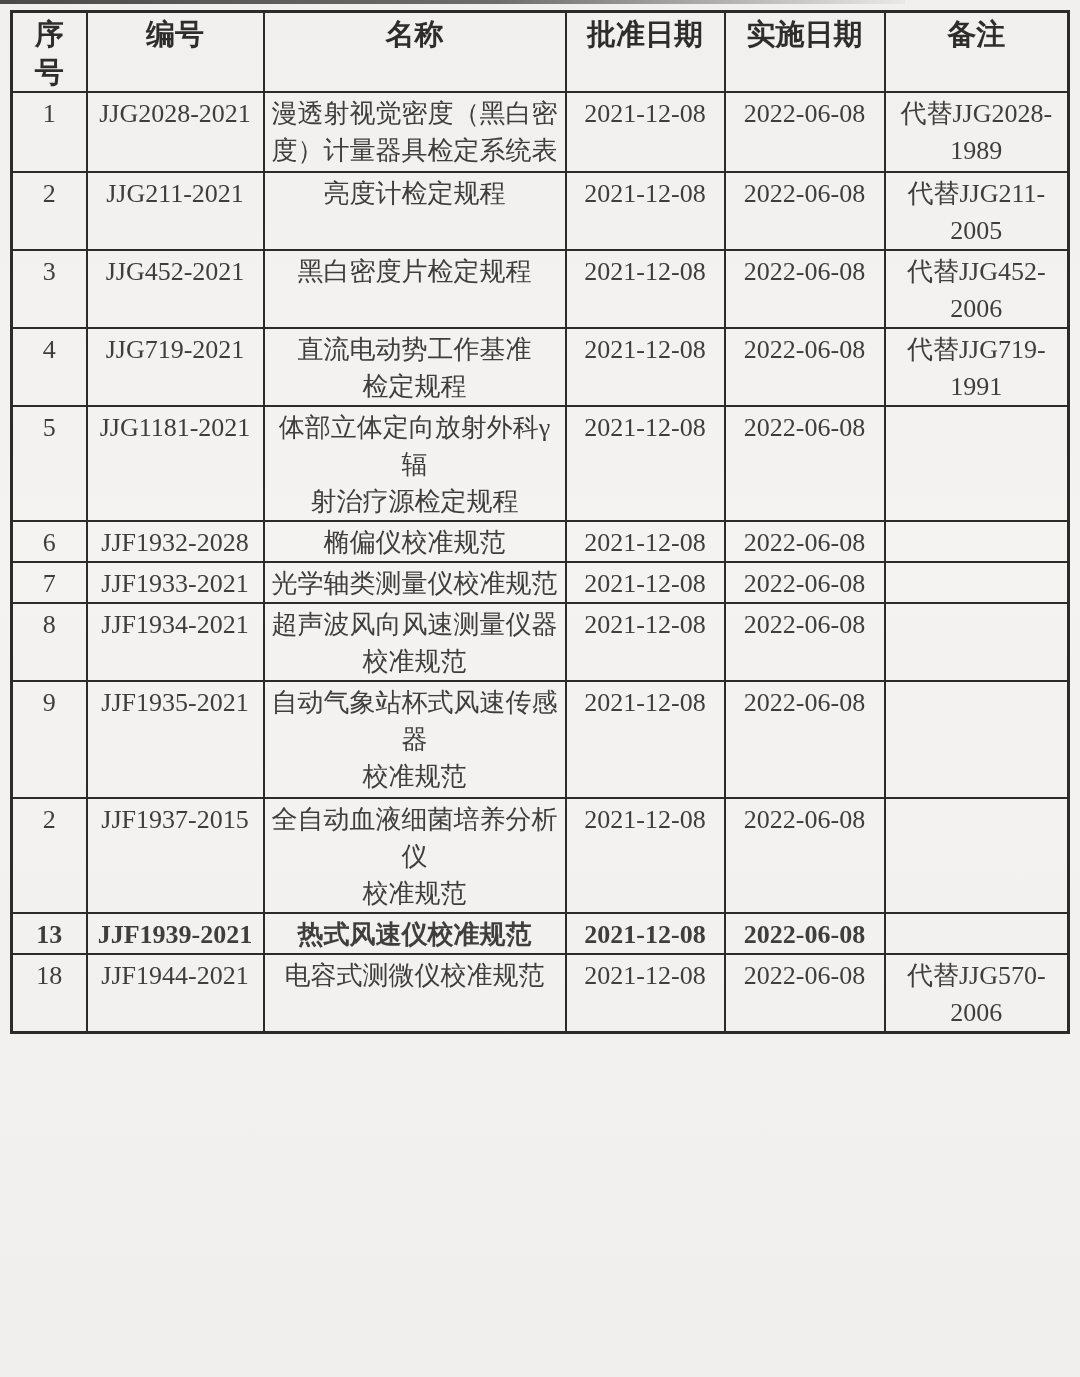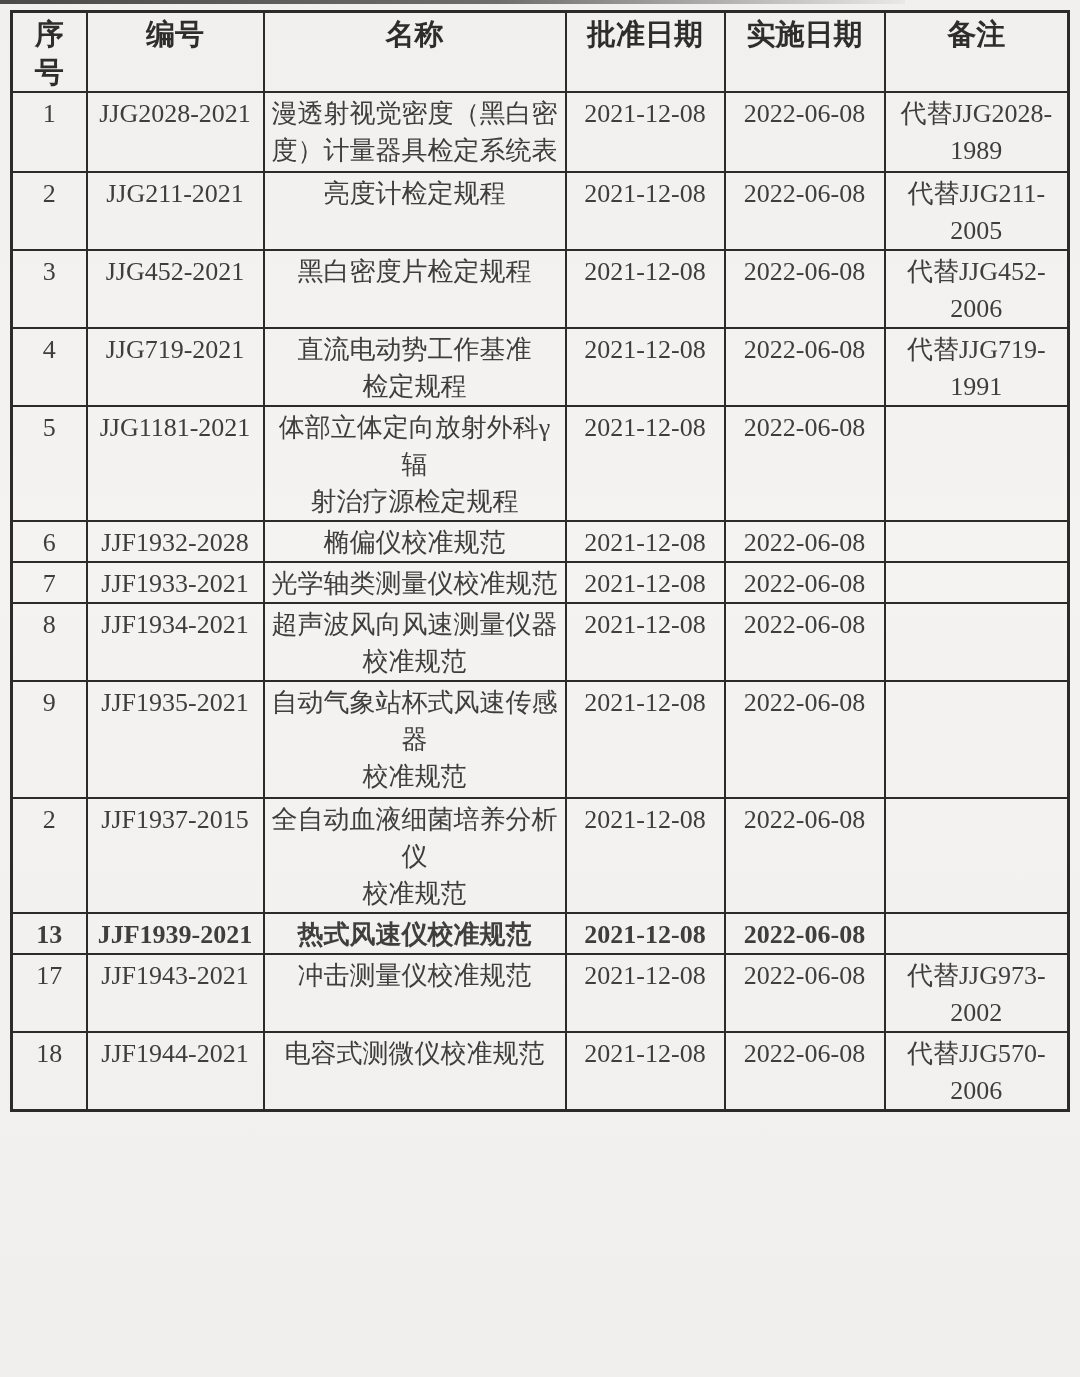--- a/index.html
+++ b/index.html
@@ -179,29 +179,20 @@
         </tr>
         <tr style="height: 38px; font-weight: bold;">
           <td>13</td>
           <td>JJF1939-2021</td>
           <td>热式风速仪校准规范</td>
           <td>2021-12-08</td>
           <td>2022-06-08</td>
           <td></td>
         </tr>
         <tr style="height: 75px;">
-          <td>17</td>
-          <td>JJF1943-2021</td>
-          <td>冲击测量仪校准规范</td>
-          <td>2021-12-08</td>
-          <td>2022-06-08</td>
-          <td>代替JJG973-
-2002</td>
-        </tr>
-        <tr style="height: 75px;">
           <td>18</td>
           <td>JJF1944-2021</td>
           <td>电容式测微仪校准规范</td>
           <td>2021-12-08</td>
           <td>2022-06-08</td>
           <td>代替JJG570-
 2006</td>
         </tr>
       </tbody>
   </table>

